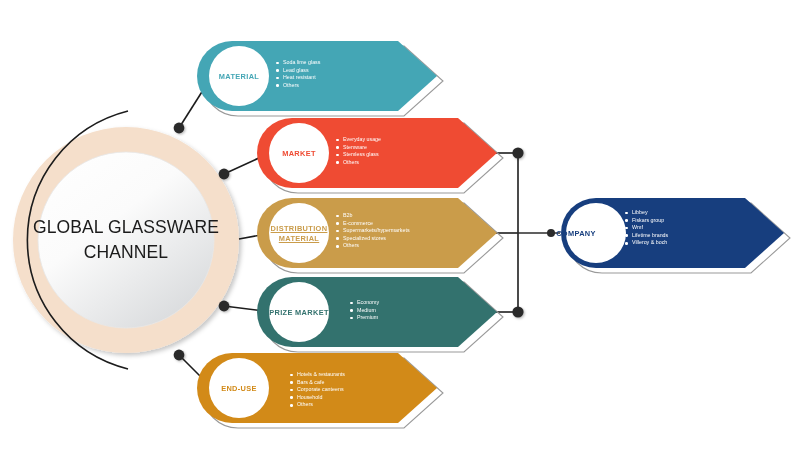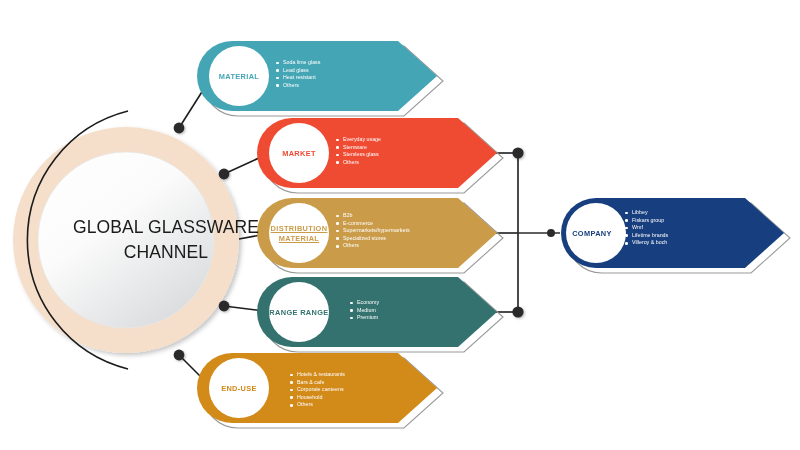--- a/index.html
+++ b/index.html
@@ -7,21 +7,20 @@
     width:800px;height:450px;background:#ffffff;overflow:hidden;
     font-family:"Liberation Sans", sans-serif;position:relative;
   }
   #stage{position:absolute;left:0;top:0;width:800px;height:450px;}
   svg#diagram{position:absolute;left:0;top:0;width:800px;height:450px;}
   .center-title{
     position:absolute;width:200px;text-align:center;
     left:26px;top:215px;
     font-size:17.5px;color:#1b1b1b;line-height:25px;letter-spacing:.1px;
     font-family:"Liberation Sans", sans-serif;
-    margin-left:40px;
   }
   .band-label{
     position:absolute;text-align:center;font-weight:bold;
     font-size:7.4px;letter-spacing:.35px;line-height:9.5px;
     font-family:"Liberation Sans", sans-serif;
   }
   .band-list{
     position:absolute;color:#ffffff;font-size:5.3px;line-height:7.6px;
     font-family:"Liberation Sans", sans-serif;white-space:nowrap;
   }
@@ -135,28 +134,28 @@
   <div class="band-label" style="left:259px;top:149px;width:80px;color:#EF4B33;">
     <div>MARKET</div>
   </div>
 
   <div class="band-label" style="left:259px;top:224px;width:80px;color:#CA9C4A;text-decoration:underline;">
     <div>DISTRIBUTION</div>
     <div>MATERIAL</div>
   </div>
 
   <div class="band-label" style="left:259px;top:308px;width:80px;color:#33726E;">
-    <div>RANGE RANGE</div>
+    <div>PRIZE MARKET</div>
   </div>
 
   <div class="band-label" style="left:199px;top:384px;width:80px;color:#D28A18;">
     <div>END-USE</div>
   </div>
 
-  <div class="band-label" style="left:552px;top:229px;width:80px;color:#173E7E;">
+  <div class="band-label" style="left:536px;top:229px;width:80px;color:#173E7E;">
     <div>COMPANY</div>
   </div>
 
   <div class="band-list" style="left:276px;top:59px;">
     <div class="li">Soda lime glass</div>
     <div class="li">Lead glass</div>
     <div class="li">Heat resistant</div>
     <div class="li">Others</div>
   </div>
 

